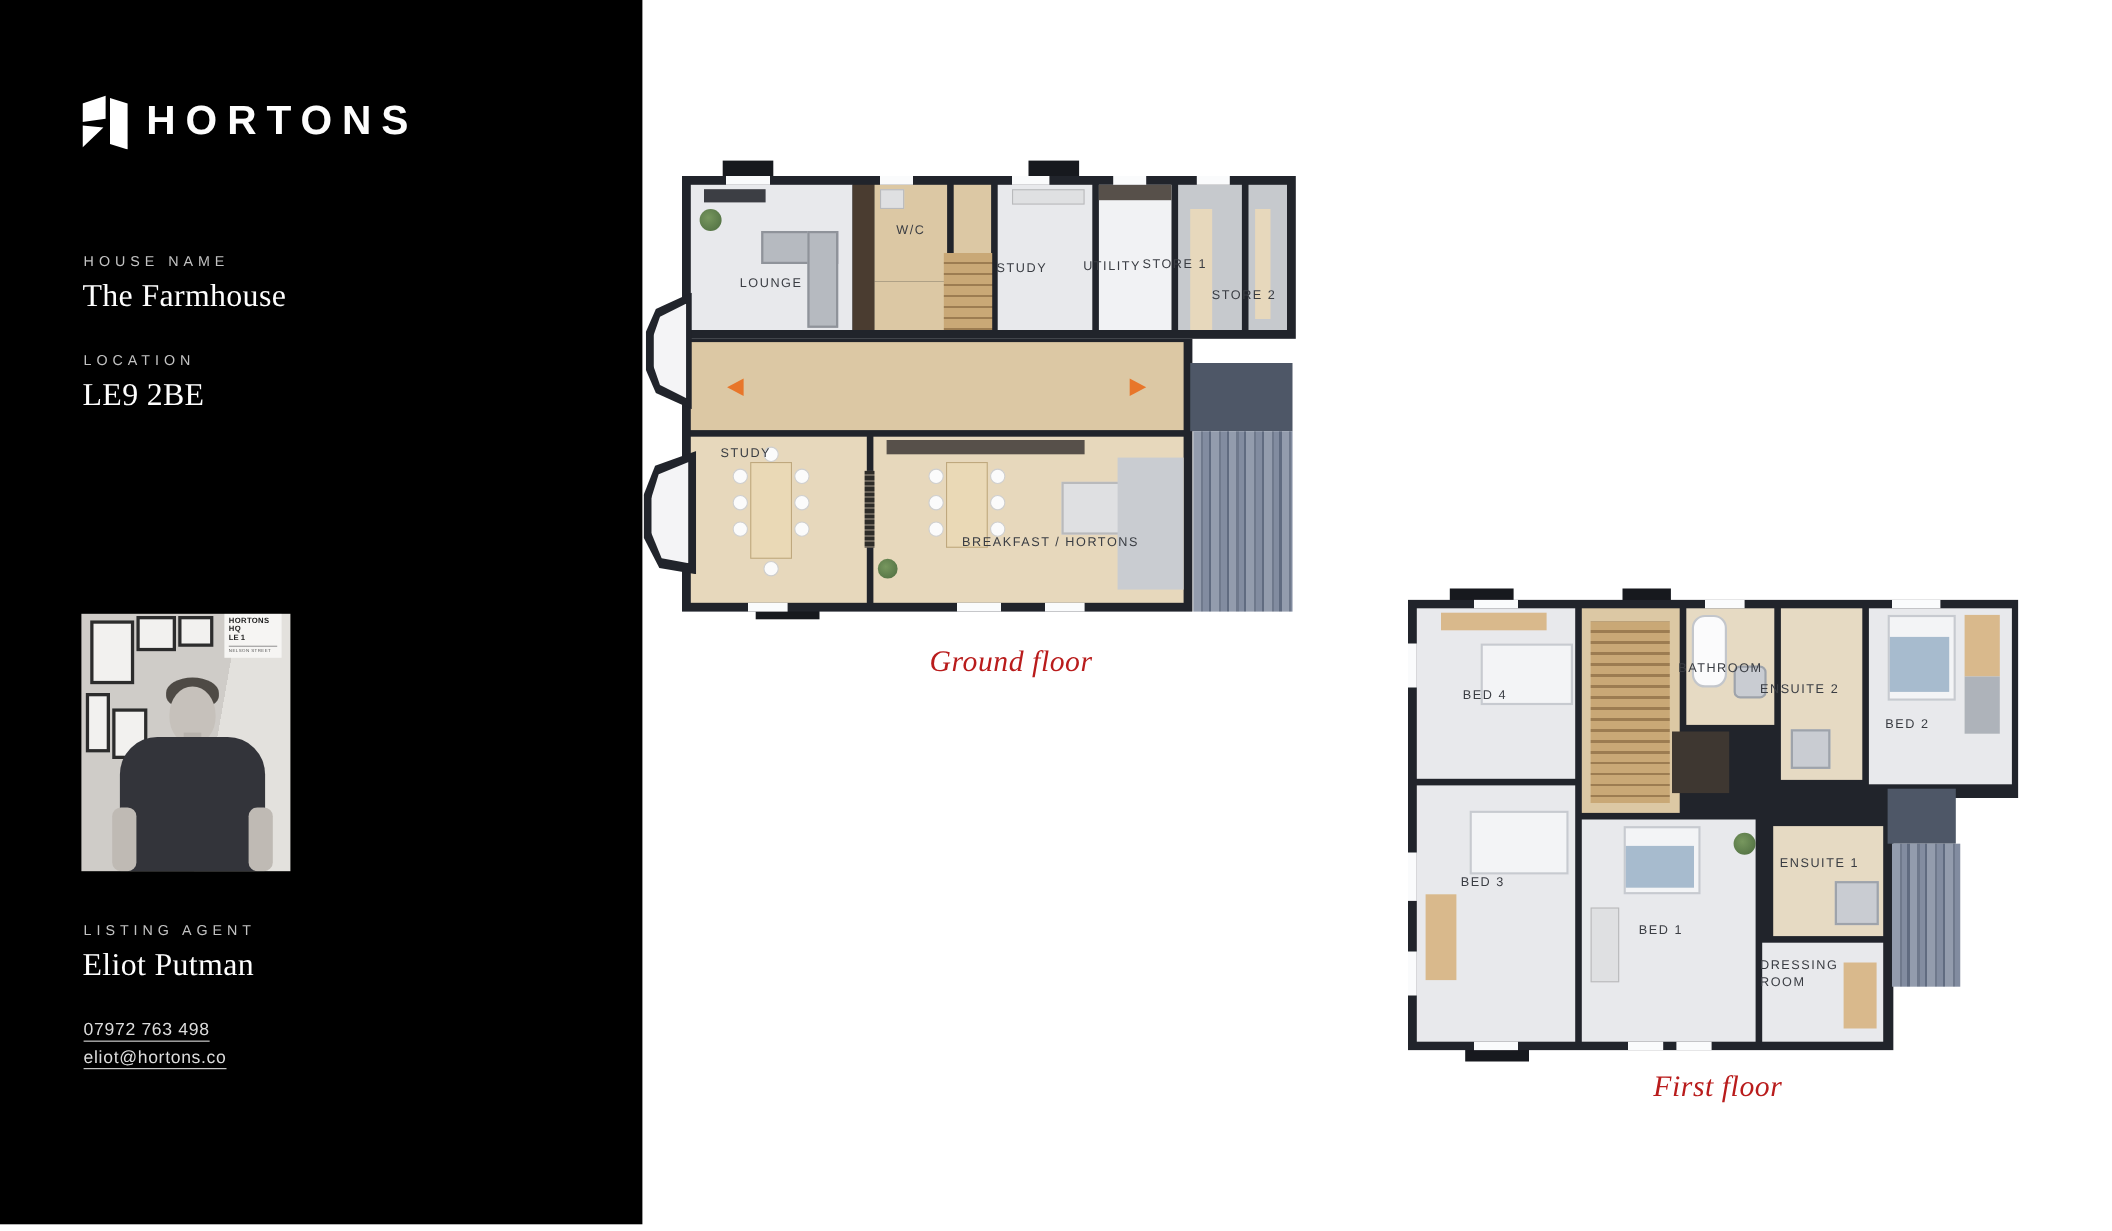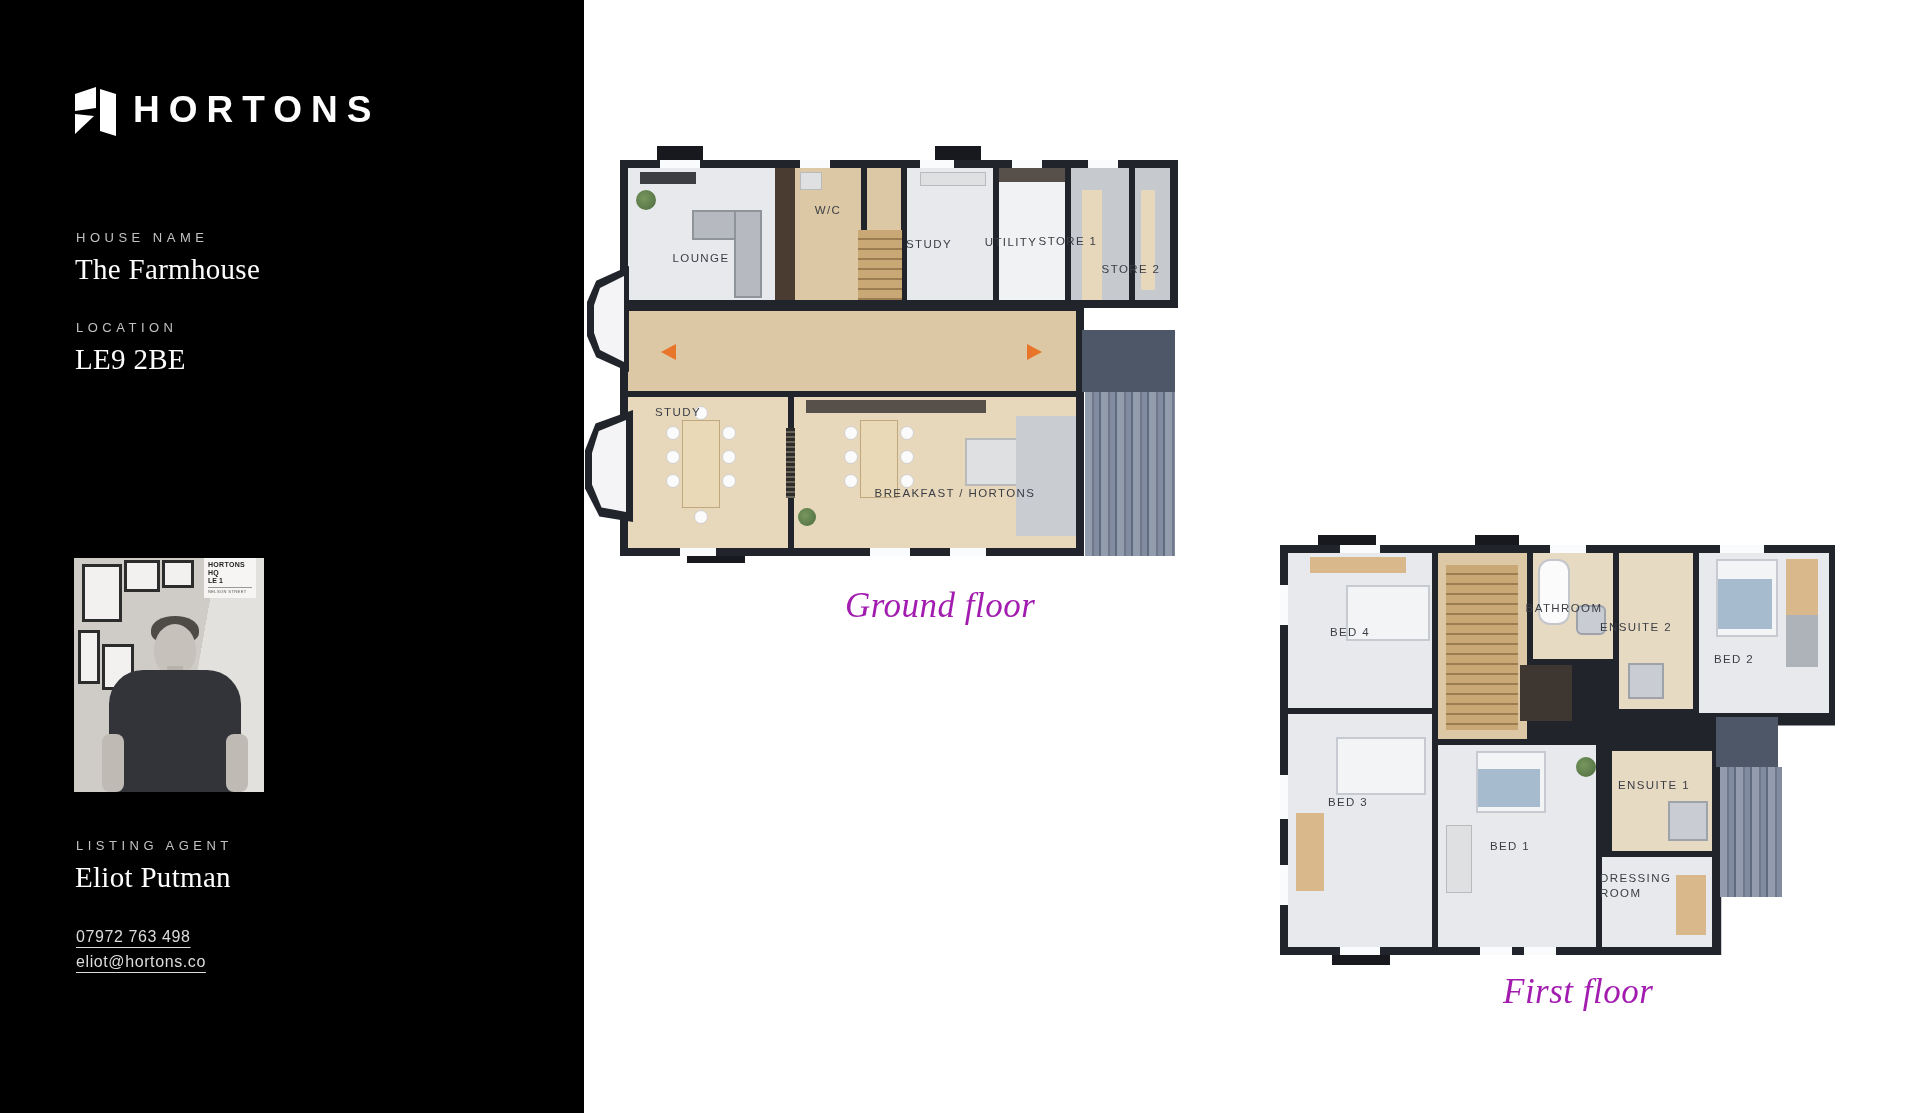--- a/index.html
+++ b/index.html
@@ -80,21 +80,21 @@
   .f-wood-l{background:#e7d8bc;}
   .f-tile{background:#e6dac3;}
   .f-store{background:#c6c9cd;}
   .room-label{
     position:absolute;transform:translate(-50%,-50%);
     font-size:11.5px;letter-spacing:1.4px;color:#3a3d43;font-weight:500;white-space:nowrap;
   }
   .room-label.wrap{white-space:normal;transform:none;line-height:15px;}
   .caption{
     position:absolute;font-family:"Liberation Serif",serif;font-style:italic;
-    font-size:35px;color:#a21caf;letter-spacing:0.5px;
+    font-size:27px;color:#b91c1c;letter-spacing:0.5px;
   }
   .win{position:absolute;background:#fafbfc;}
   .stairs{
     position:absolute;
     background:repeating-linear-gradient(180deg,#c9a876 0 8px,#9c7c51 8px 10px);
   }
   .terrace-solid{position:absolute;background:#4e5767;}
   .terrace-rug{
     position:absolute;
     background:repeating-linear-gradient(90deg,#939cad 0 7px,#6f798c 7px 9px,#828ca0 9px 14px,#606b80 14px 16px);

